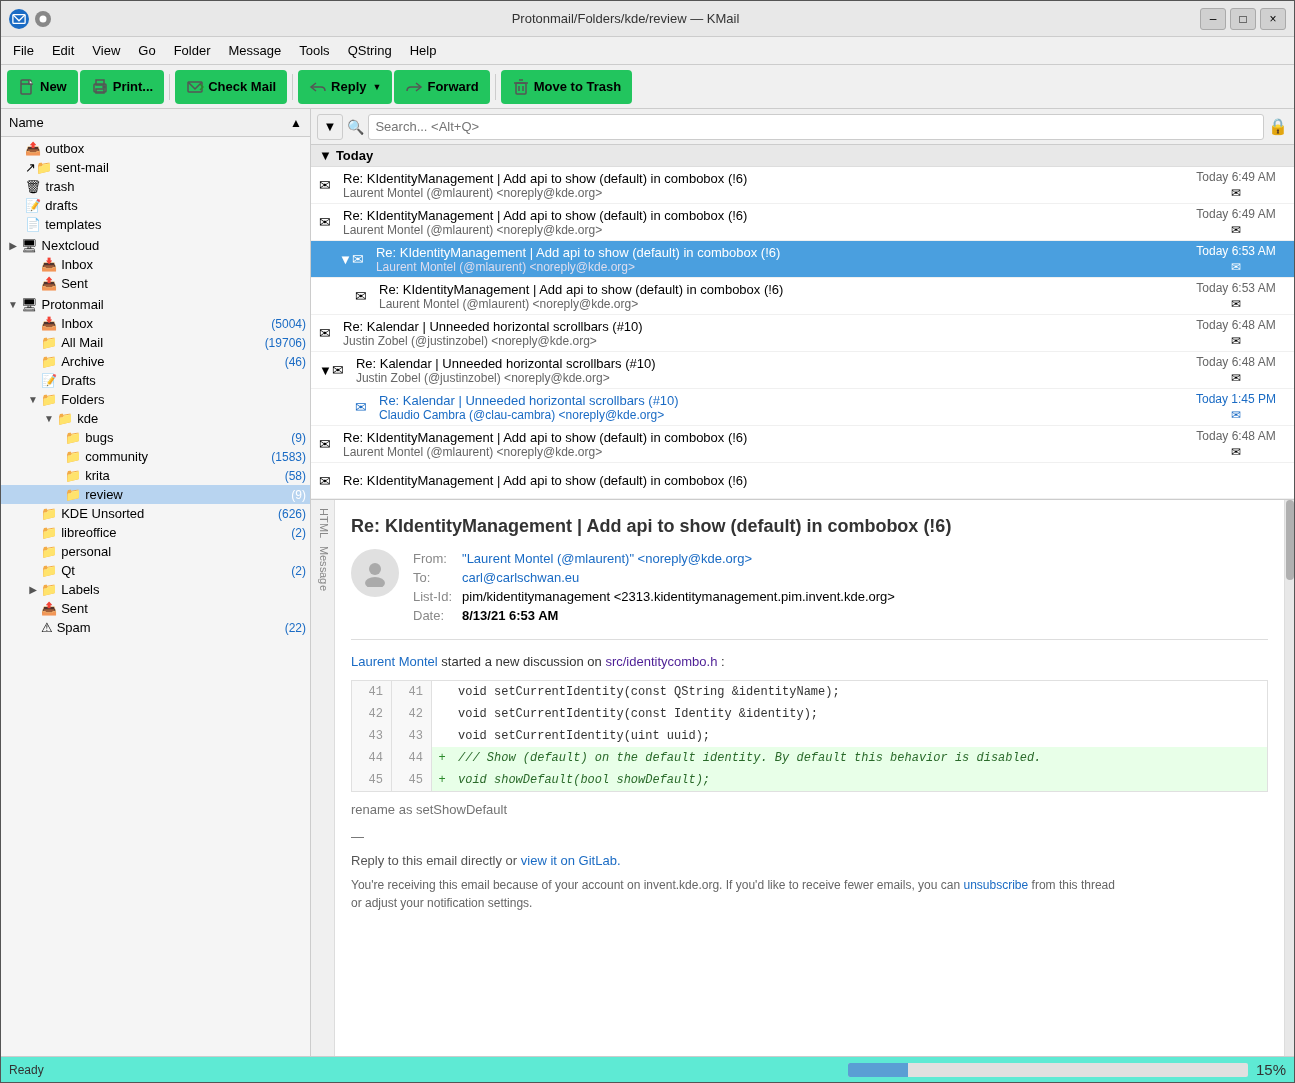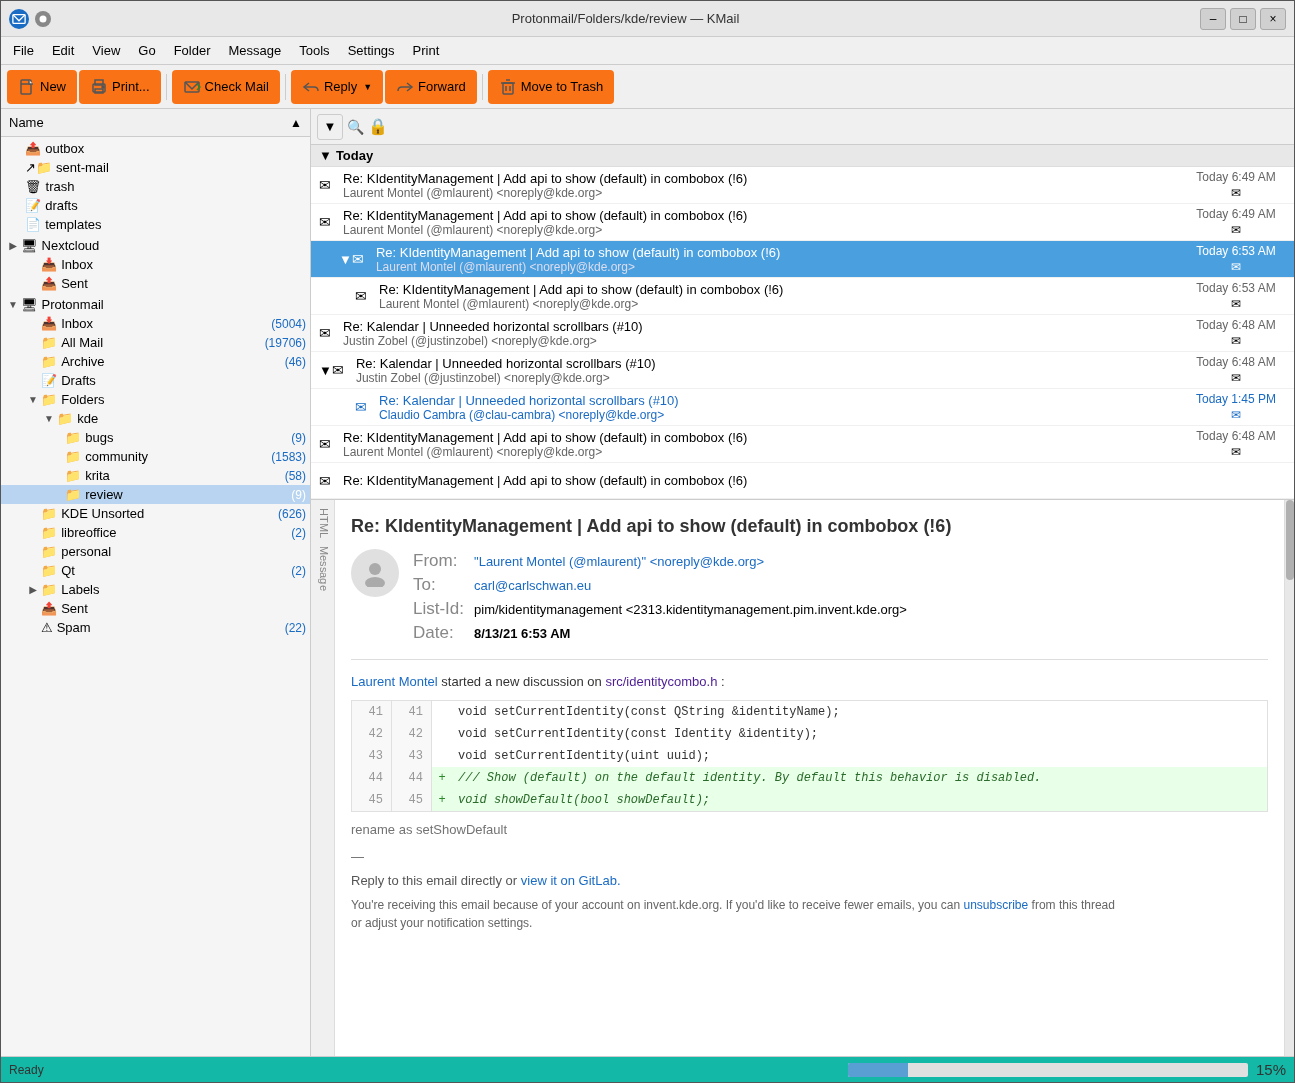--- a/index.html
+++ b/index.html
@@ -15,21 +15,21 @@
     .titlebar-title { font-size: 13px; color: #333; flex: 1; text-align: center; }
     .titlebar-controls { display: flex; gap: 4px; }
     .titlebar-btn { width: 26px; height: 22px; background: #d0d0d0; border: 1px solid #aaa; border-radius: 3px; cursor: pointer; display: flex; align-items: center; justify-content: center; font-size: 12px; }
     
     
     .menubar { background: #f0f0f0; height: 28px; display: flex; align-items: center; padding: 0 4px; border-bottom: 1px solid #ccc; flex-shrink: 0; gap: 2px; }
     .menu-item { padding: 2px 8px; font-size: 13px; cursor: pointer; border-radius: 3px; }
     
     
     .toolbar { background: #f0f0f0; height: 44px; display: flex; align-items: center; padding: 0 6px; border-bottom: 1px solid #ccc; flex-shrink: 0; gap: 2px; }
-    .toolbar-btn { display: flex; align-items: center; gap: 4px; padding: 4px 10px; background: #f97316; border: 1px solid transparent; border-radius: 4px; cursor: pointer; font-size: 13px; height: 34px; }
+    .toolbar-btn { display: flex; align-items: center; gap: 4px; padding: 4px 10px; background: #22c55e; border: 1px solid transparent; border-radius: 4px; cursor: pointer; font-size: 13px; height: 34px; font-weight: bold; }
     .toolbar-btn svg { width: 18px; height: 18px; }
     .toolbar-sep { width: 1px; height: 26px; background: #ccc; margin: 0 3px; }
     .dropdown-arrow { font-size: 9px; margin-left: 2px; }
     
     
     .main-area { display: flex; flex: 1; overflow: hidden; }
     
     
     .sidebar { width: 310px; background: #f5f5f5; border-right: 1px solid #ccc; display: flex; flex-direction: column; flex-shrink: 0; overflow: hidden; }
     .sidebar-header { display: flex; align-items: center; justify-content: space-between; padding: 4px 8px; background: #f0f0f0; border-bottom: 1px solid #ccc; height: 28px; }
@@ -75,21 +75,21 @@
     .email-content-area { flex: 1; overflow-y: auto; background: white; padding: 0; position: relative; display: flex; }
     
     
     .side-label { writing-mode: vertical-rl; text-orientation: mixed; font-size: 11px; color: #888; background: #f0f0f0; border-right: 1px solid #ddd; padding: 8px 4px; width: 24px; flex-shrink: 0; display: flex; align-items: flex-start; }
     
     .email-body { flex: 1; padding: 16px; overflow-y: auto; }
     .email-title { font-size: 18px; font-weight: bold; margin-bottom: 12px; color: #333; }
     .email-avatar { width: 48px; height: 48px; background: #e0e0e0; border-radius: 50%; display: flex; align-items: center; justify-content: center; font-size: 18px; color: #888; flex-shrink: 0; }
     .email-header-fields { display: flex; gap: 12px; margin-bottom: 12px; }
     .email-fields-table { font-size: 13px; }
-    .email-fields-table tr td:first-child { color: #888; padding-right: 8px; white-space: nowrap; font-size: 17px; padding-bottom: 2px; margin-left: 10px; }
+    .email-fields-table tr td:first-child { color: #888; padding-right: 8px; white-space: nowrap; font-size: 13px; padding-bottom: 2px; margin-left: 10px; }
     .email-fields-table tr td:last-child { font-size: 13px; padding-bottom: 2px; }
     .email-from-link { color: #1a6bc4; text-decoration: none; }
     .email-to-link { color: #1a6bc4; text-decoration: none; }
     
     .email-divider { border: none; border-top: 1px solid #ddd; margin: 12px 0; }
     
     .email-text-body { font-size: 13px; line-height: 1.5; color: #333; }
     .email-author-link { color: #1a6bc4; }
     .email-file-link { color: #4c1d95; }
     
@@ -106,21 +106,21 @@
     
     .rename-text { font-size: 13px; margin: 8px 0; color: #737373; font-weight: 500; }
     .dash-line { font-size: 13px; color: #666; margin: 4px 0; }
     
     .reply-text { font-size: 13px; color: #555; }
     .reply-link { color: #1a6bc4; text-align: center; }
     .unsubscribe-link { color: #1a6bc4; }
     .notification-text { font-size: 12px; color: #666; margin-top: 6px; }
     
     
-    .statusbar { height: 26px; background: #14b8a6; border-top: 1px solid #ccc; display: flex; align-items: center; padding: 0 8px; gap: 8px; font-size: 12px; flex-shrink: 0; }
+    .statusbar { height: 26px; background: #5eead4; border-top: 1px solid #ccc; display: flex; align-items: center; padding: 0 8px; gap: 8px; font-size: 12px; flex-shrink: 0; }
     .status-text { flex: 1; color: #333; }
     .progress-bar-container { width: 400px; height: 14px; background: #e0e0e0; border-radius: 2px; overflow: hidden; }
     .progress-bar { height: 100%; background: #5a9fd4; width: 15%; }
     .status-percent { font-size: 15px; color: #333; }
     
     
     ::-webkit-scrollbar { width: 10px; }
     ::-webkit-scrollbar-track { background: #f0f0f0; }
     ::-webkit-scrollbar-thumb { background: #b0b0b0; border-radius: 5px; }
   </style>
@@ -152,22 +152,22 @@
   </div>
 
   <div class="menubar">
     <div class="menu-item">File</div>
     <div class="menu-item">Edit</div>
     <div class="menu-item">View</div>
     <div class="menu-item">Go</div>
     <div class="menu-item">Folder</div>
     <div class="menu-item">Message</div>
     <div class="menu-item">Tools</div>
-    <div class="menu-item">Settings</div>
-    <div class="menu-item">Print</div>
+    <div class="menu-item">QString</div>
+    <div class="menu-item">Help</div>
   </div>
 
   <div class="toolbar">
     <button class="toolbar-btn">
       <svg viewBox="0 0 18 18" fill="none" stroke="#555" stroke-width="1.5">
           <rect x="3" y="2" width="10" height="14" rx="1"></rect>
           <line x1="3" y1="6" x2="13" y2="6"></line>
           <path d="M11,2 L11,6 L15,6" fill="#eee" stroke="#555"></path>
         </svg>
       <span>New</span>
@@ -393,20 +393,21 @@
         </div>
 
       </div>
     </div>
 
     <div class="right-panel">
 
       <div class="search-bar">
         <button class="search-filter-btn">▼</button>
         <span style="font-size: 14px; color: #666;">🔍</span>
+        <input class="search-input" type="text" placeholder="Search... &lt;Alt+Q&gt;" style="">
         <span class="search-lock">🔒</span>
       </div>
 
       <div class="email-list">
 
         <div class="email-group-header">
           <span>▼</span>
           <span>Today</span>
         </div>
 

